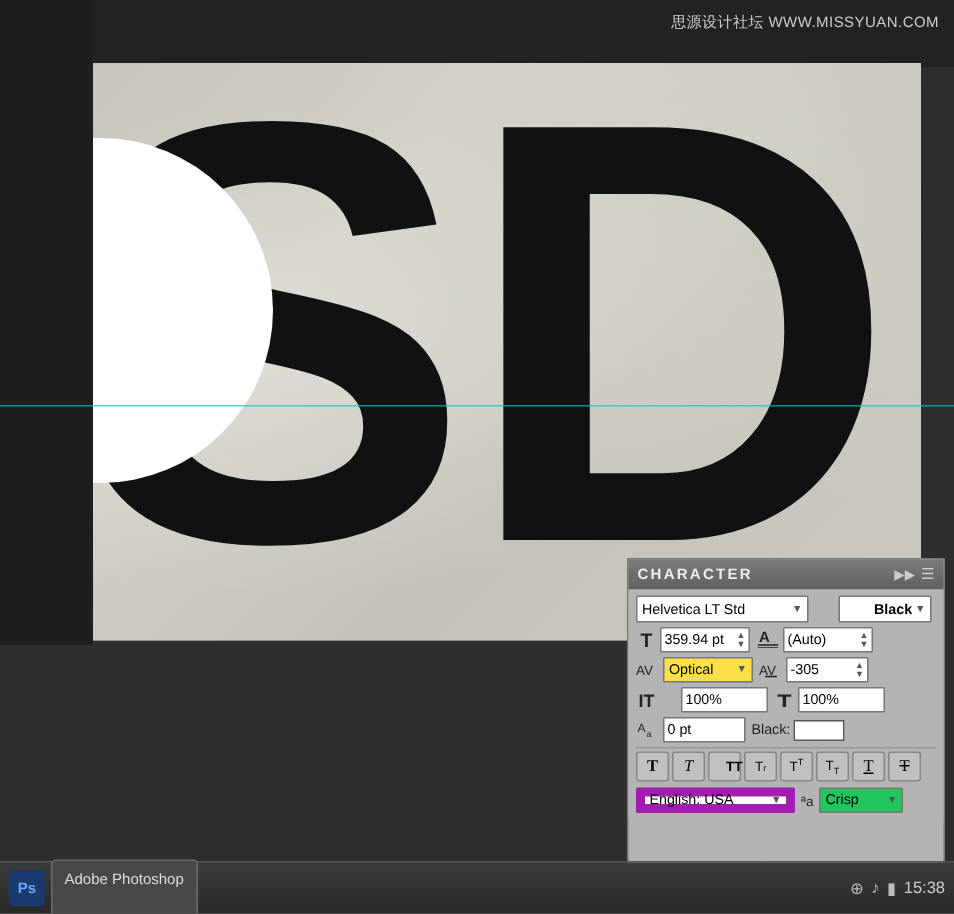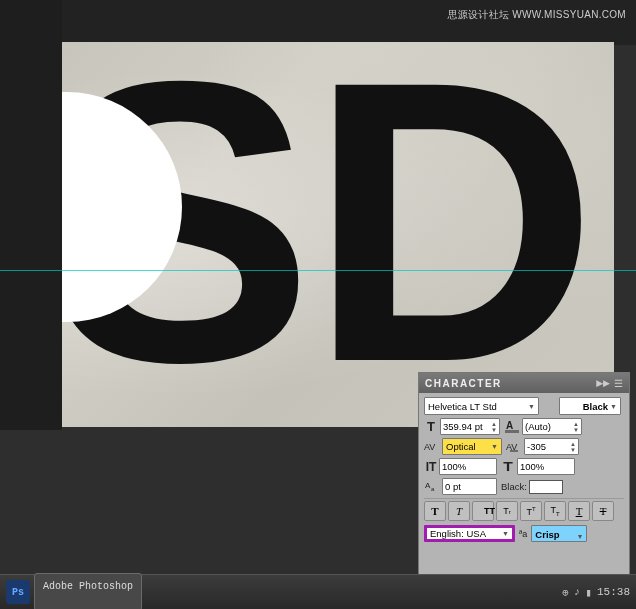--- a/index.html
+++ b/index.html
@@ -137,21 +137,21 @@
           <span>-305</span>
           <div style="display:flex;flex-direction:column;cursor:pointer;">
             <span style="font-size:6px;line-height:1;color:#555;">▲</span>
             <span style="font-size:6px;line-height:1;color:#555;">▼</span>
           </div>
         </div>
       </div>
     </div>
 
     <div style="display:flex;gap:4px;margin-bottom:3px;align-items:center;">
-      <div style="display:flex;align-items:center;gap:1px;">
+      <div style="display:flex;align-items:center;gap:16px;">
         <span style="font-size:12px;font-weight:bold;color:#222;width:14px;text-align:center;">IT</span>
         <div style="background:white;border:1px solid #777;border-radius:1px;width:58px;height:17px;font-size:9.5px;padding:0 2px;display:flex;align-items:center;cursor:text;">
           <span>100%</span>
         </div>
       </div>
       <div style="display:flex;align-items:center;gap:2px;">
         <span style="font-size:12px;font-weight:bold;color:#222;width:14px;text-align:center;transform:scaleX(1.3);display:inline-block;">T</span>
         <div style="background:white;border:1px solid #777;border-radius:1px;width:58px;height:17px;font-size:9.5px;padding:0 2px;display:flex;align-items:center;cursor:text;">
           <span>100%</span>
         </div>
@@ -199,35 +199,35 @@
         </div>
       <div style="background:#c0c0c0;border:1px solid #888;border-radius:2px;width:22px;height:20px;display:flex;align-items:center;justify-content:center;cursor:pointer;">
           <span style="font-size:11px;text-decoration:underline;font-family:serif;">T</span>
         </div>
       <div style="background:#c0c0c0;border:1px solid #888;border-radius:2px;width:22px;height:20px;display:flex;align-items:center;justify-content:center;cursor:pointer;">
           <span style="font-size:11px;text-decoration:line-through;font-family:serif;">T</span>
         </div>
     </div>
 
     <div style="display:flex;gap:4px;align-items:center;">
-      <div style="background:white;border:3px solid #a21caf;border-radius:1px;padding:1px 3px;font-size:9.5px;display:flex;align-items:center;justify-content:space-between;width:91px;height:17px;cursor:pointer;">
+      <div style="background:white;border:6px solid #a21caf;border-radius:1px;padding:1px 3px;font-size:9.5px;display:flex;align-items:center;justify-content:space-between;width:106px;height:17px;cursor:pointer;">
         <span>English: USA</span>
         <span style="font-size:7px;color:#555;">▼</span>
       </div>
       <span style="font-size:9px;color:#222;">ªa</span>
-      <div style="background:#7dd3fc;border:1px solid #777;border-radius:1px;padding:1px 3px;font-size:9.5px;display:flex;align-items:flex-end;justify-content:space-between;width:56px;height:17px;cursor:pointer;font-weight:bold;">
+      <div style="background:#22c55e;border:1px solid #777;border-radius:1px;padding:1px 3px;font-size:9.5px;display:flex;align-items:center;justify-content:space-between;width:56px;height:17px;cursor:pointer;">
         <span>Crisp</span>
         <span style="font-size:7px;color:#555;">▼</span>
       </div>
     </div>
 
   </div>
 </div>
 
-<div style="position:absolute;bottom:0;left:0;width:636px;height:35px;background:linear-gradient(to bottom,#3c3c3c,#282828);border-top:1px solid #555;display:flex;align-items:center;padding:0 6px;gap:4px;font-family:Liberation Mono, monospace;">
+<div style="position:absolute;bottom:0;left:0;width:636px;height:35px;background:linear-gradient(to bottom,#3c3c3c,#282828);border-top:1px solid #555;display:flex;align-items:center;padding:0 6px;gap:4px;">
 
   <div style="width:24px;height:24px;background:#1a3a6e;border-radius:3px;display:flex;align-items:center;justify-content:center;color:#6af;font-size:10px;font-weight:bold;cursor:pointer;">Ps</div>
 
   <div style="background:#484848;border:1px solid #6a6a6a;border-radius:3px;padding:18px 8px;color:#ddd;font-size:10px;cursor:pointer;display:flex;align-items:flex-end;gap:3px;height:26px;">
     <span>Adobe Photoshop</span>
   </div>
 
   <div style="flex:1;"></div>
 
   <div style="display:flex;align-items:center;gap:5px;">

